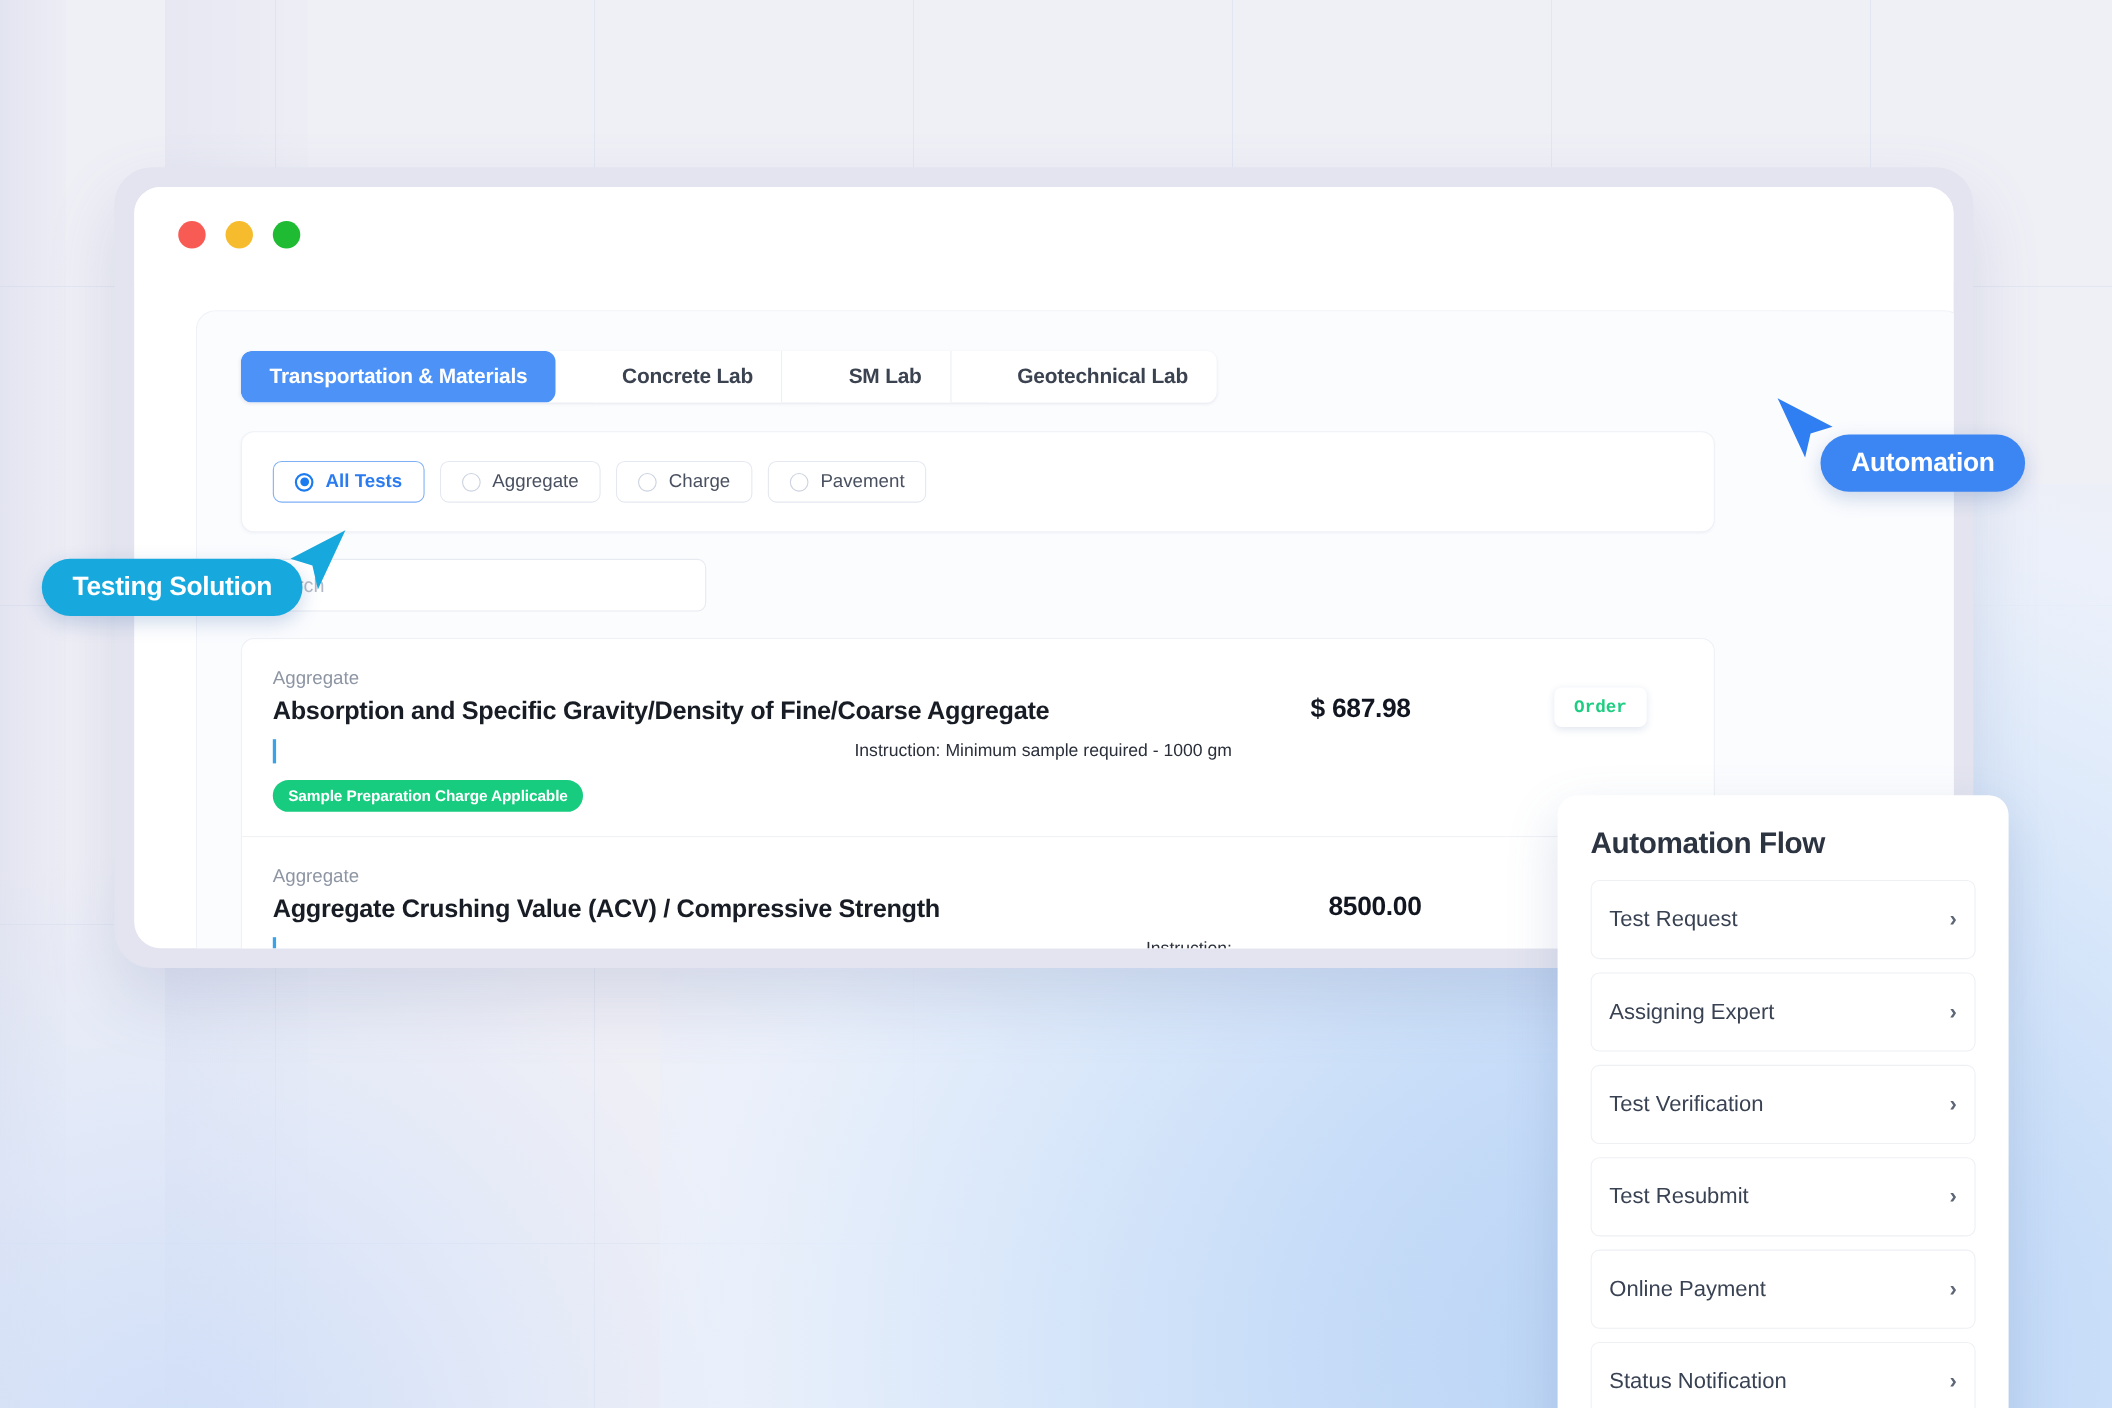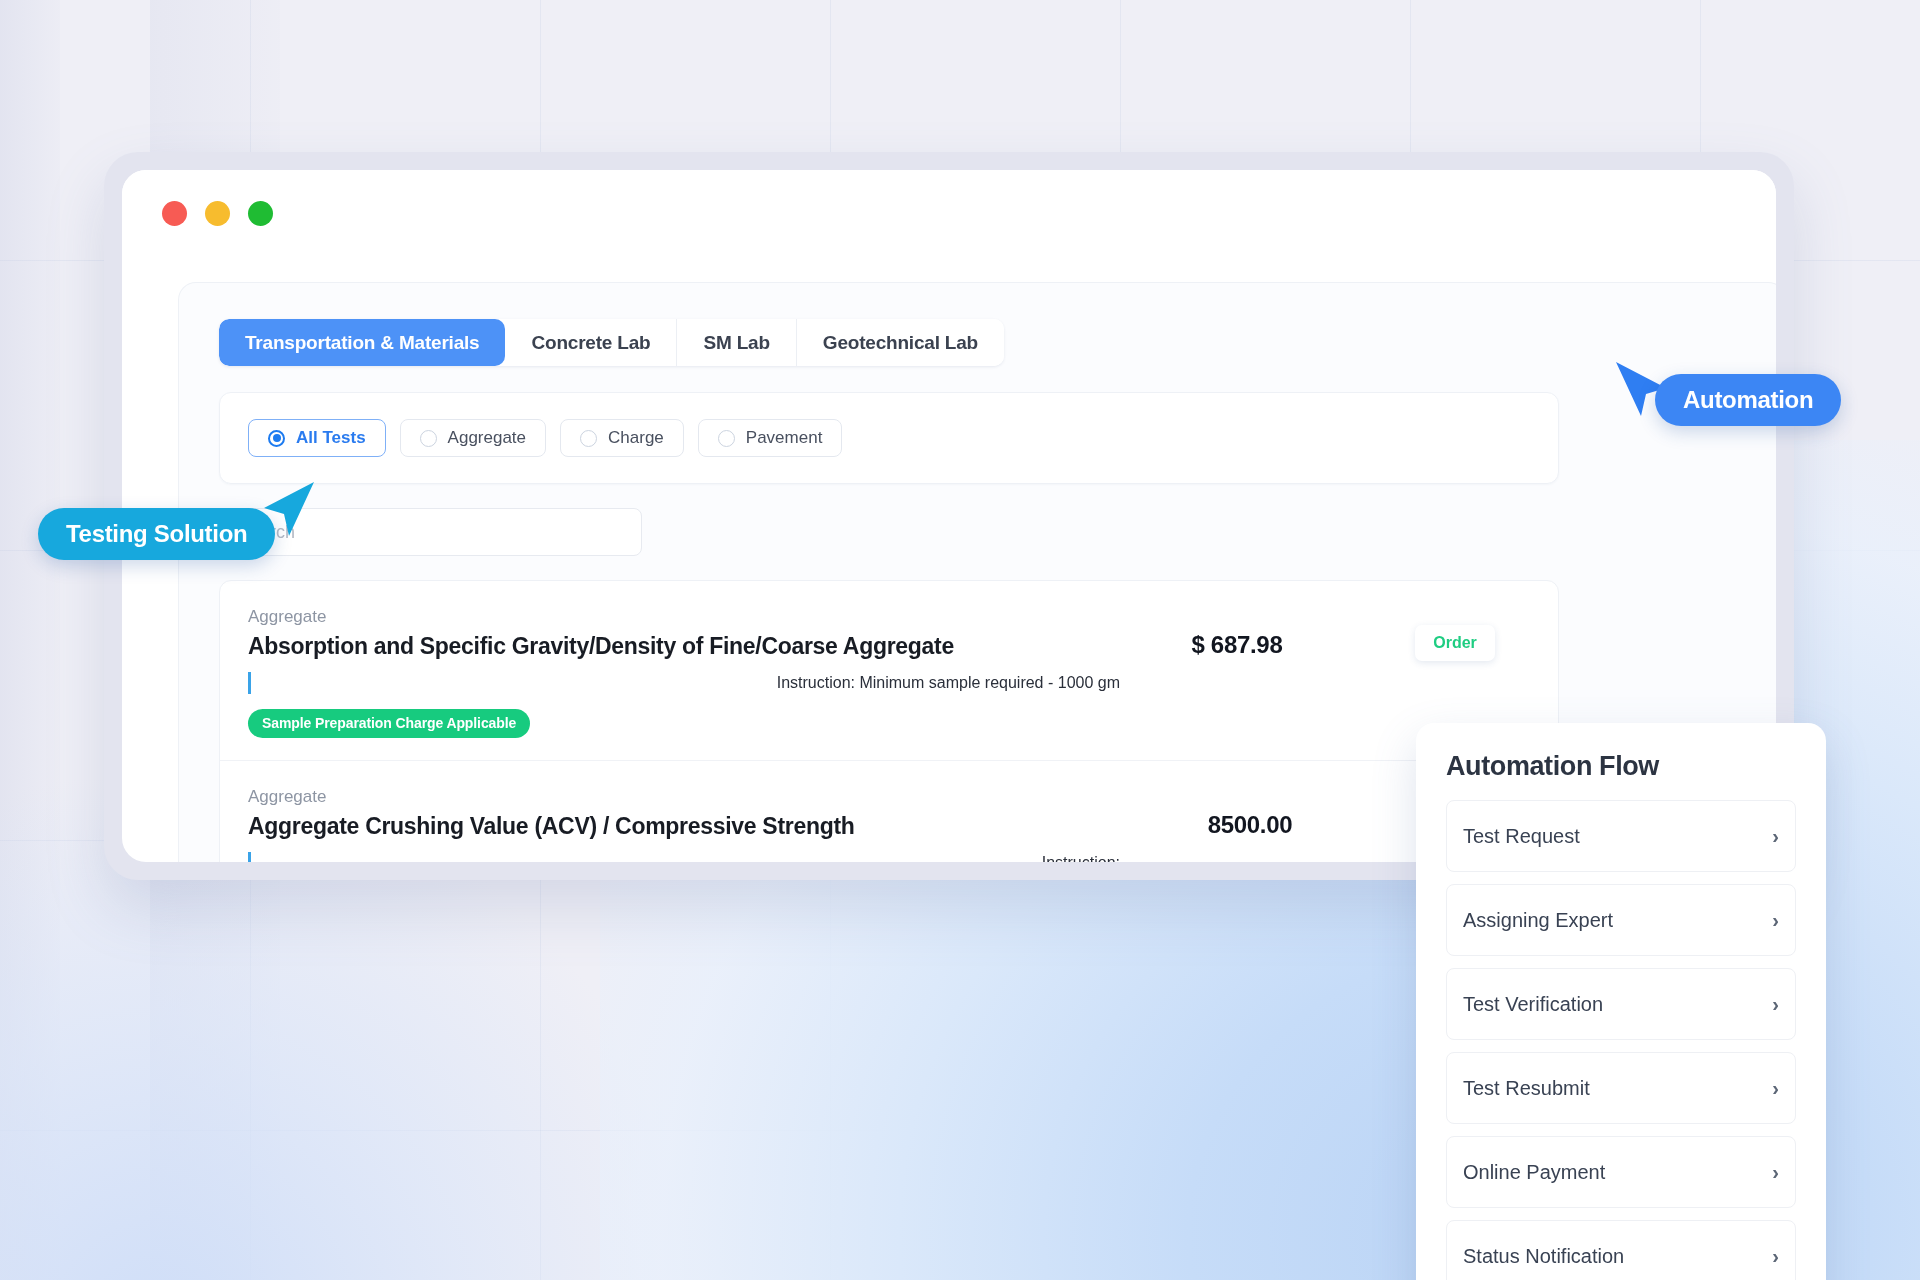--- a/index.html
+++ b/index.html
@@ -105,20 +105,21 @@
 
   
   #tabs {
     display: flex;
     align-items: stretch;
     border-radius: 10px;
     overflow: hidden;
     width: fit-content;
     box-shadow: 0 1px 3px rgba(35,60,110,0.10);
     background: #fff;
+    gap: 34px;
   }
   .tab {
     padding: 0 26px;
     height: 47px;
     display: flex;
     align-items: center;
     font-size: 19px;
     font-weight: 700;
     color: #3b4250;
     background: #fff;
@@ -257,21 +258,21 @@
   .test-action { width: 150px; flex: none; padding-top: 18px; display: flex; justify-content: center; }
   .order-btn {
     background: #ffffff;
     color: #1fcd82;
     font-size: 16px;
     font-weight: 700;
     padding: 9px 18px;
     border-radius: 7px;
     border: none;
     box-shadow: 0 2px 7px rgba(40,80,140,0.13);
-    font-family: Liberation Sans, sans-serif;
+    font-family: Liberation Mono, monospace;
   }
 
   
   .callout {
     position: absolute;
     display: flex;
     align-items: center;
     height: 52px;
     padding: 0 28px;
     border-radius: 30px;
@@ -282,21 +283,21 @@
     white-space: nowrap;
     box-shadow: 0 6px 18px rgba(30,80,160,0.22);
   }
   #callout-testing {
     left: 38px;
     top: 508px;
     background: #17a8dd;
   }
   #callout-automation {
     left: 1655px;
-    top: 374px;
+    top: 395px;
     background: #3c86f4;
   }
   .cursor-arrow { position: absolute; }
 
   
   #automation-flow {
     position: absolute;
     left: 1416px;
     top: 723px;
     width: 410px;

